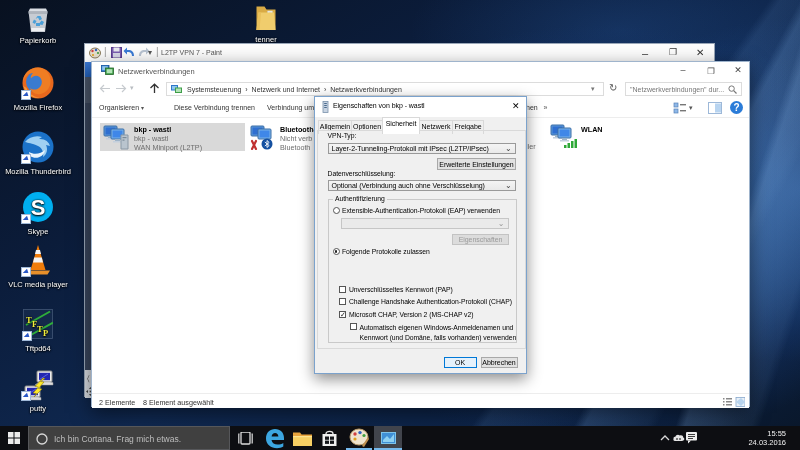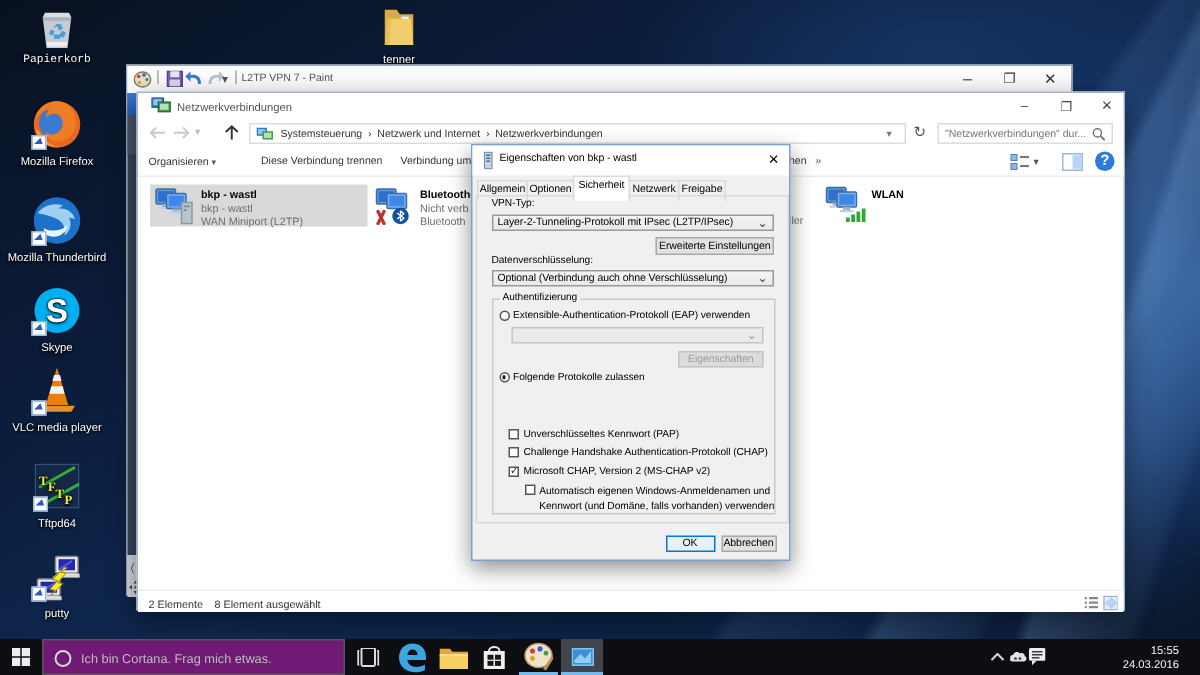--- a/index.html
+++ b/index.html
@@ -49,21 +49,21 @@
        border-radius:50%;background:#222;}
   .cb{position:absolute;width:7px;height:7px;border:1px solid #555;background:#fff;
        box-sizing:border-box;font-size:7px;line-height:6px;text-align:center;color:#222;}
 </style>
 </head>
 <body>
 <div id="desktop" class="abs"></div>
 
 <div id="icons">
 
-  <div class="dicon" style="left:0;top:7px;font-family:Liberation Mono, monospace;">
+  <div class="dicon" style="left:0;top:7px;">
     <span class="img" style="width:26px;height:26px;">
       <svg width="26" height="26" viewBox="0 0 26 26">
         <path d="M3.5 4.5 L22.5 4.5 L20 25 L6 25 Z" fill="#c7ccd3"></path>
         <path d="M3.5 4.5 L22.5 4.5 L22.2 7 L3.8 7 Z" fill="#aeb4bc"></path>
         <path d="M5 1.5 L21 1.5 L22.5 4.5 L3.5 4.5 Z" fill="#dadee3"></path>
         <path d="M6.2 21 L19.8 21 L19.5 24 L6.5 24 Z" fill="#eef0f3"></path>
         <g fill="#4a9fd8">
           <path d="M12.5 9 L15.5 9 L17 12 L14.5 13.5 L13 10.5 L10.5 12 Z"></path>
           <path d="M9 12.5 L11.5 14 L10 17 L7.5 15.5 Z"></path>
           <path d="M16.5 13.5 L19 15 L17.5 18 L14.5 17.5 L15 15.5 Z"></path>
@@ -389,21 +389,21 @@
 
 <div id="taskbar" class="abs">
 
   <svg class="abs" style="left:8px;top:6px;" width="12" height="12" viewBox="0 0 12 12">
     <rect x="0" y="0" width="5.5" height="5.5" fill="#ededed"></rect>
     <rect x="6.5" y="0" width="5.5" height="5.5" fill="#ededed"></rect>
     <rect x="0" y="6.5" width="5.5" height="5.5" fill="#ededed"></rect>
     <rect x="6.5" y="6.5" width="5.5" height="5.5" fill="#ededed"></rect>
   </svg>
 
-  <div class="abs" style="left:28px;top:0;width:202px;height:24px;background:#701a75;border:1px solid #56575a;box-sizing:border-box;">
+  <div class="abs" style="left:28px;top:0;width:202px;height:24px;background:#404040;border:1px solid #56575a;box-sizing:border-box;">
     <svg class="abs" style="left:7px;top:6px;" width="12" height="12" viewBox="0 0 12 12">
       <circle cx="6" cy="6" r="5" fill="none" stroke="#d8d8d8" stroke-width="1.3"></circle>
     </svg>
     <span class="abs" style="left:25px;top:7px;font-size:8.5px;color:#bdbdbd;">Ich bin Cortana. Frag mich etwas.</span>
   </div>
 
   <svg class="abs" style="left:238px;top:6px;" width="15" height="13" viewBox="0 0 15 13">
     <rect x="3" y="0" width="9" height="12" fill="none" stroke="#dcdcdc" stroke-width="1.3" rx="1"></rect>
     <path d="M1.5 2 L0.8 2 L0.8 11 L1.5 11 M13.5 2 L14.2 2 L14.2 11 L13.5 11" stroke="#dcdcdc" stroke-width="1.2" fill="none"></path>
   </svg>

